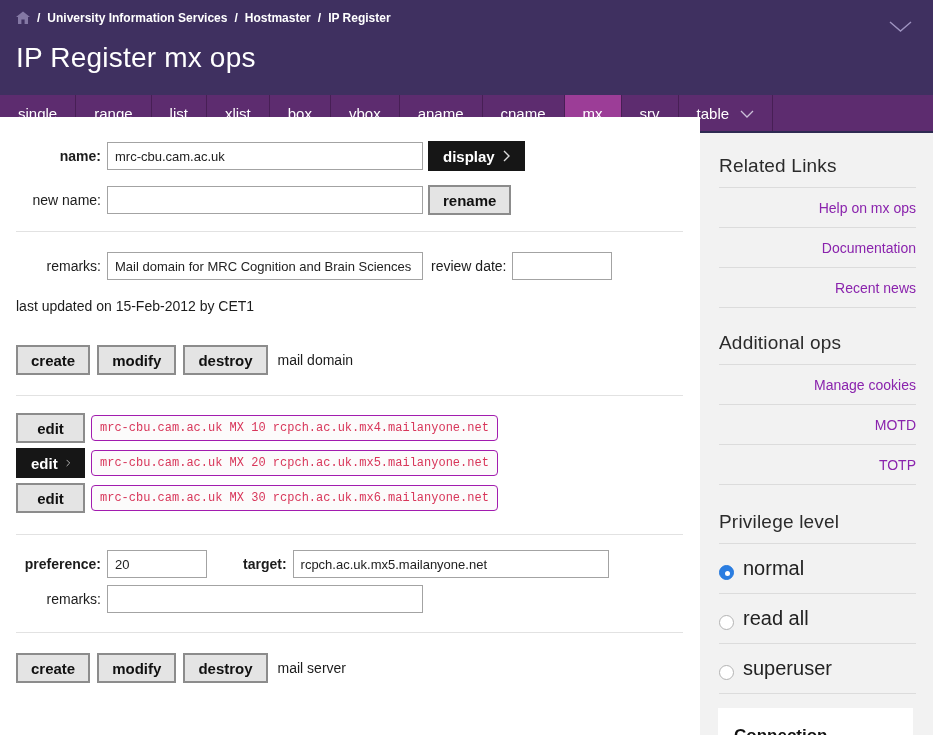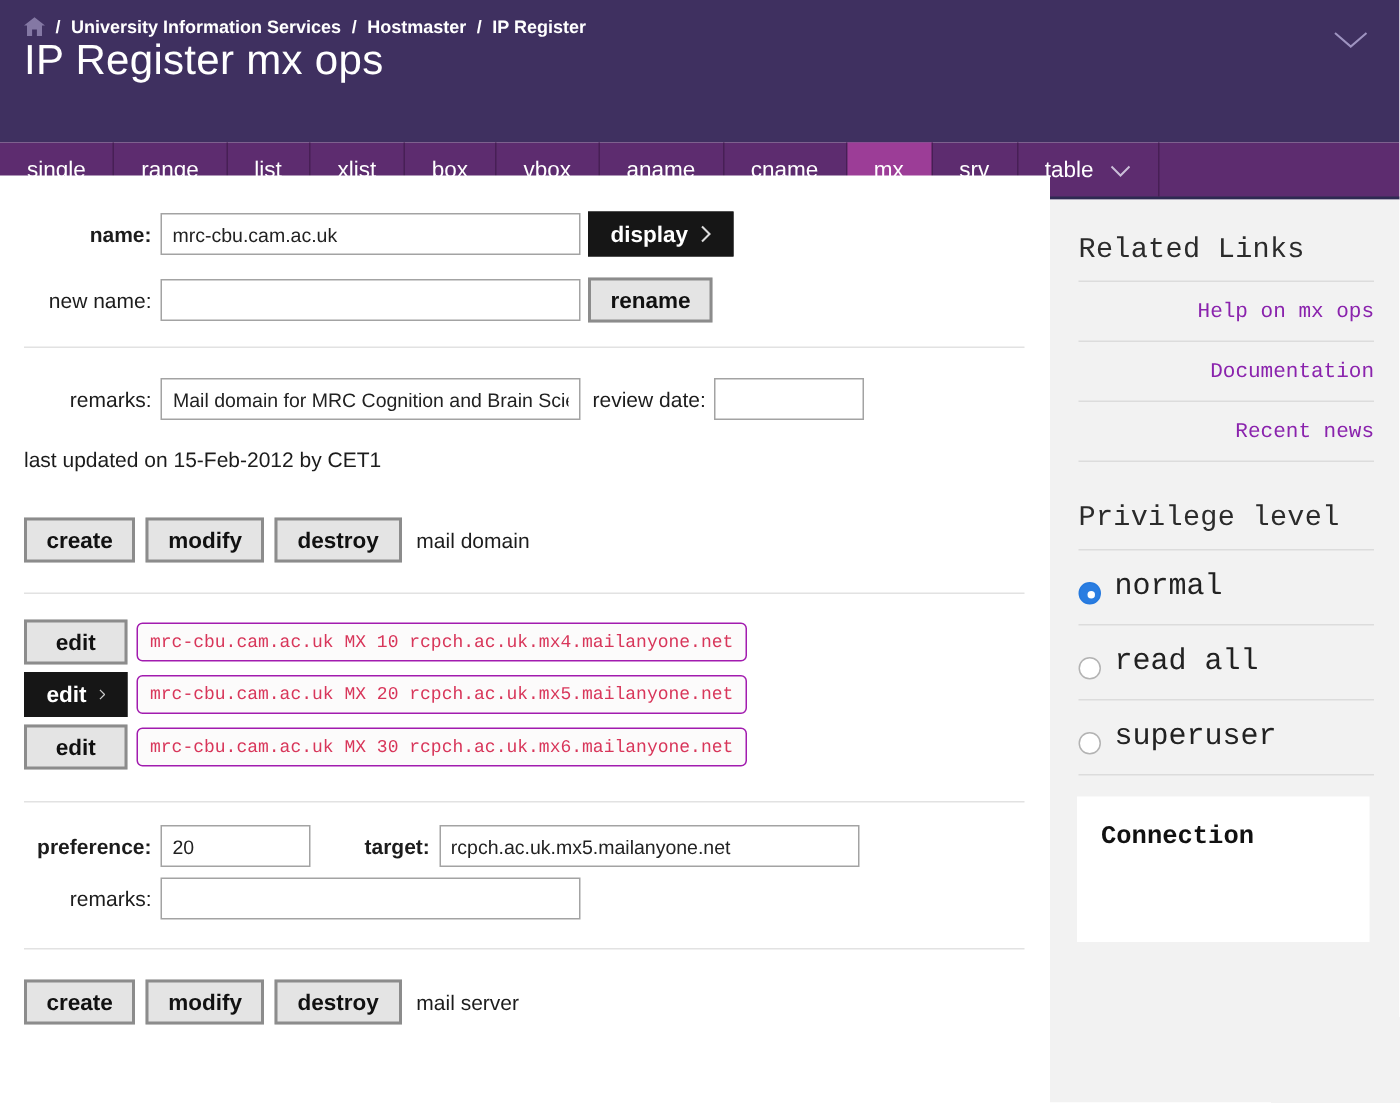--- a/index.html
+++ b/index.html
@@ -12,40 +12,40 @@
   .page { position:relative; width:933px; height:735px; }
 
   
   .site-header { position:absolute; left:0; top:0; width:933px; height:95px; background:#3f3060; }
   .breadcrumb { position:absolute; left:16px; top:11px; display:flex; align-items:center; gap:7px;
     font-size:12px; font-weight:bold; color:#fff; white-space:nowrap; }
   .breadcrumb a { color:#fff; text-decoration:none; }
   .crumb-group { display:flex; align-items:center; gap:7px; }
   .home-link { display:flex; align-items:center; }
   .header-caret { position:absolute; right:21px; top:21px; cursor:pointer; }
-  .page-title { position:absolute; left:16px; top:24px; margin:0; color:#fff;
+  .page-title { position:absolute; left:16px; top:42px; margin:0; color:#fff;
     font-size:28px; font-weight:400; letter-spacing:0.2px;text-align:center; }
 
   
   .tabs { position:absolute; left:0; top:95px; width:933px; height:38px; background:#5d2c6f;
     display:flex; border-bottom:2px solid #2e2a52; }
   .tab { display:flex; align-items:center; justify-content:center; padding:0 18px;
     color:#fff; font-size:15px; border-right:1px solid #471f55; cursor:pointer; white-space:nowrap; }
   .tab.active { background:#9c3d97; }
   .tab-caret { margin-left:11px; margin-top:2px; }
 
   
   .main { position:absolute; left:0; top:117px; width:700px; height:602px; background:#fff;
     padding:24px 17px 0 16px; overflow:hidden; }
   .form-row { display:flex; align-items:center; margin:0 0 14px 0; }
   .flabel { width:85px; flex:none; text-align:right; margin-right:6px; font-size:14px; color:#1c1c1c; }
   .bold { font-weight:bold; }
   input.txt { height:28px; border:1px solid #a3a3a3; background:#fff; color:#222;
     font:13px "Liberation Sans", sans-serif; padding:0 7px; }
-  .w-main { width:280px; }
+  .w-main { width:316px; }
   .w-small { width:100px; }
   .inline-label { margin-left:8px; font-size:14px; white-space:nowrap; }
   .inline-label-far { margin-left:36px; font-size:14px; font-weight:bold; white-space:nowrap; }
   .ml6 { margin-left:6px; }
 
   .btn { height:30px; background:#e4e4e4; border:2px solid #8c8c8c; color:#111;
     font:bold 15px "Liberation Sans", sans-serif; padding:0 13px;
     display:inline-flex; align-items:center; justify-content:center; cursor:pointer; }
   .btn .caret { margin-left:8px; }
   .btn-dark { background:#161616; border-color:#161616; color:#fff; }
@@ -70,21 +70,21 @@
   .mx-list { margin-top:17px; }
   .mx-row { display:flex; align-items:center; margin-bottom:5px; }
   .btn-edit { width:69px; flex:none; }
   .record { margin-left:6px; font:12px "Liberation Mono", monospace; color:#d8365a;
     background:#fcfbfb; border:1px solid #a21caf; border-radius:4px; padding:5px 8px; white-space:nowrap; }
 
   .pref-row { margin-top:15px; margin-bottom:7px; }
 
   
   .sidebar { position:absolute; left:700px; top:133px; width:233px; height:602px;
-    background:#f2f2f2; padding:0 17px 0 19px; overflow:hidden;font-family:Liberation Mono, monospace; }
+    background:#f2f2f2; padding:0 17px 0 19px; overflow:hidden; }
   .side-h { font-size:19px; font-weight:400; color:#2b2b2b; margin:0; padding-bottom:10px;
     border-bottom:1px solid #dcdcdc; letter-spacing:0.2px; }
   .mt1 { margin-top:22px; } .mt2 { margin-top:24px; } .mt3 { margin-top:26px; }
   .side-links { list-style:none; margin:0; padding:0; }
   .side-links li { border-bottom:1px solid #dcdcdc; }
   .side-link { display:block; padding:12px 0 11px 0; font-size:14px; color:#8a23ad; text-decoration:none;text-align:right; }
   .priv-option { display:flex; align-items:flex-end; padding:13px 0; border-bottom:1px solid #dcdcdc;
     font-size:20px; color:#222; cursor:pointer; }
   .radio { width:15px; height:15px; border-radius:50%; background:#fff; border:1px solid #b3b3b3;
     margin-right:9px; position:relative; flex:none; }
@@ -291,20 +291,34 @@
   </li>
           <li>
     <a href="#" class="side-link">Documentation</a>
   </li>
           <li>
     <a href="#" class="side-link">Recent news</a>
   </li>
         </ul>
     </section>
 
+    <section>
+      <h2 class="side-h mt2">Additional ops</h2>
+      <ul class="side-links">
+          <li>
+    <a href="#" class="side-link">Manage cookies</a>
+  </li>
+          <li>
+    <a href="#" class="side-link">MOTD</a>
+  </li>
+          <li>
+    <a href="#" class="side-link">TOTP</a>
+  </li>
+        </ul>
+    </section>
 
     <section>
       <h2 class="side-h mt3">Privilege level</h2>
       <div id="priv-list">
           <div class="priv-option">
     <span class="radio checked"></span>
     <span class="priv-label">normal</span>
   </div>
           <div class="priv-option">
     <span class="radio"></span>

